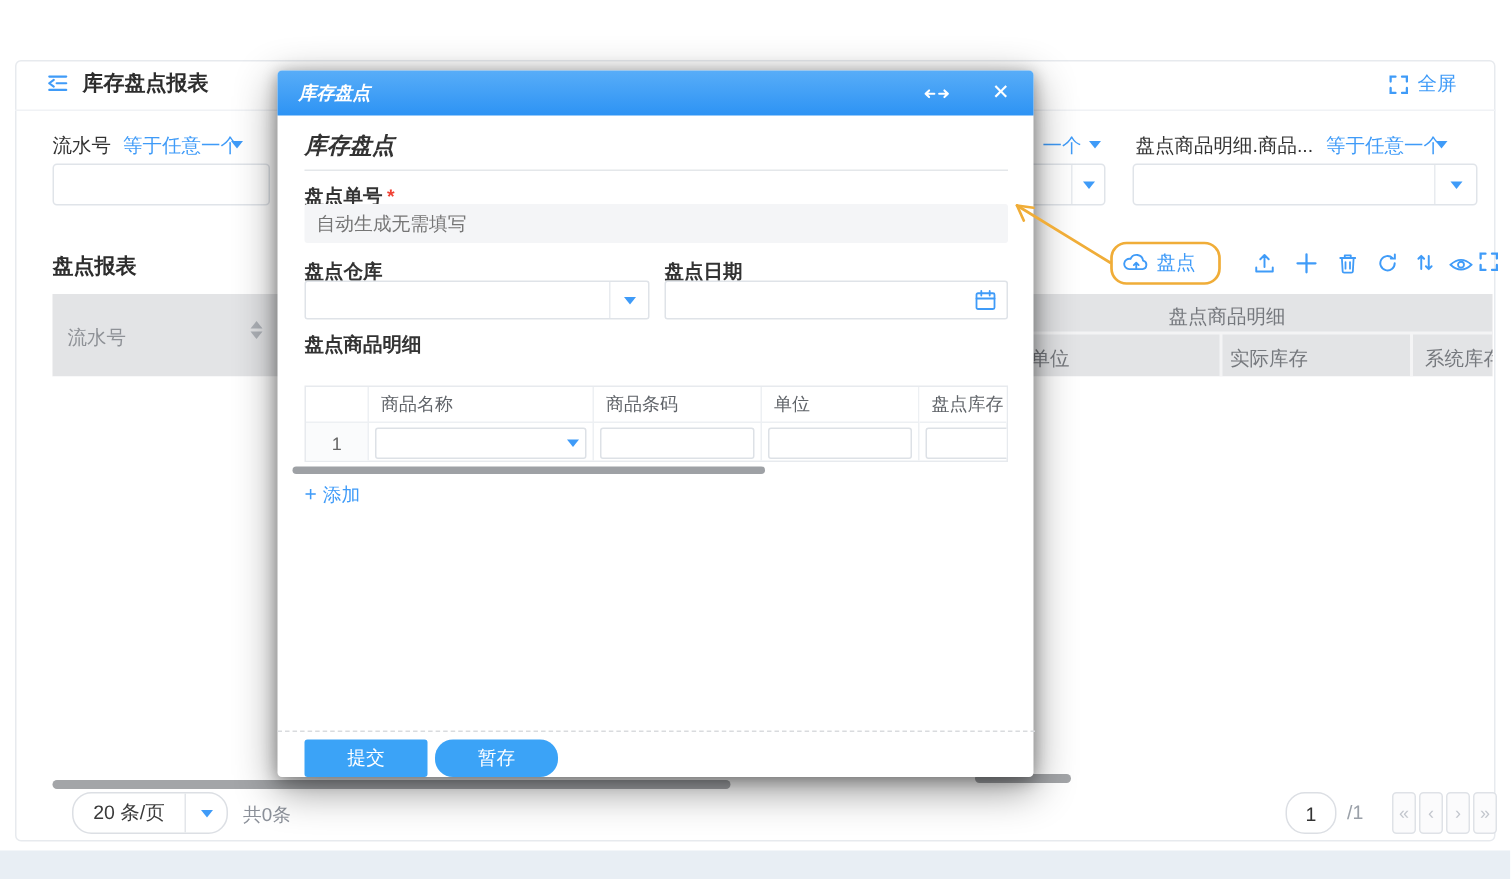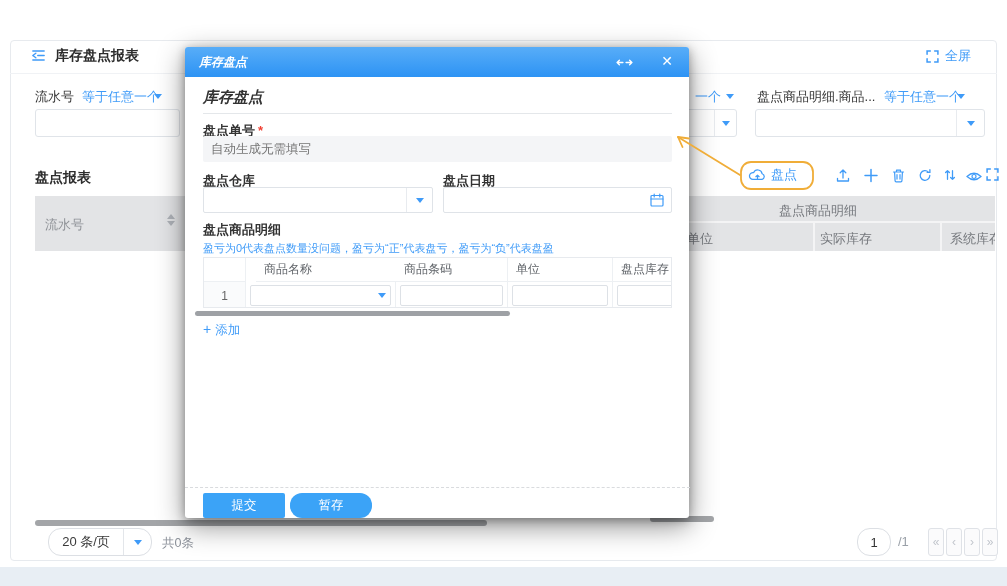--- a/index.html
+++ b/index.html
@@ -214,25 +214,24 @@
       <input class="bare-input" style="width: 196px; font-size: 12.5px;">
       <span style="position:absolute;right:7px;top:5px;">
         <svg width="14" height="14" viewBox="0 0 14 14" fill="none" stroke="#3f9bf8" stroke-width="1.2" stroke-linecap="round">
           <rect x="1" y="2.5" width="12" height="10.5" rx="1"></rect>
             <path d="M1 6 H13 M4.2 1 v3 M9.8 1 v3"></path>
         </svg>
       </span>
     </div>
 
     <span class="m-label" style="left:18px;top:174px;">盘点商品明细</span>
-    <span class="hint">盈亏为0代表盘点数量没问题，盈亏为“正”代表盘亏，盈亏为“负”代表盘盈</span>
 
     <div class="dtable">
       <div class="hcell" style="left:0;width:42px;"></div>
-      <div class="hcell" style="left:52px;width:150px;text-align:right;">商品名称</div>
+      <div class="hcell" style="left:42px;width:150px;text-align:right;">商品名称</div>
       <div class="hcell" style="left:192px;width:112px;">商品条码</div>
       <div class="hcell" style="left:304px;width:105px;">单位</div>
       <div class="hcell" style="left:409px;width:118px;">盘点库存</div>
 
       <div class="bcell" style="left:0;width:42px;background:#fafbfc;font-size:12px;color:#666;">1</div>
       <div class="bcell" style="left:42px;width:150px;">
         <span style="position:relative;width:100%;display:flex;align-items:center;">
           <input class="cell-input" style="padding-right: 16px;">
           <span class="caret" style="position:absolute;right:5px;border-left-width:4px;border-right-width:4px;"></span>
         </span>

